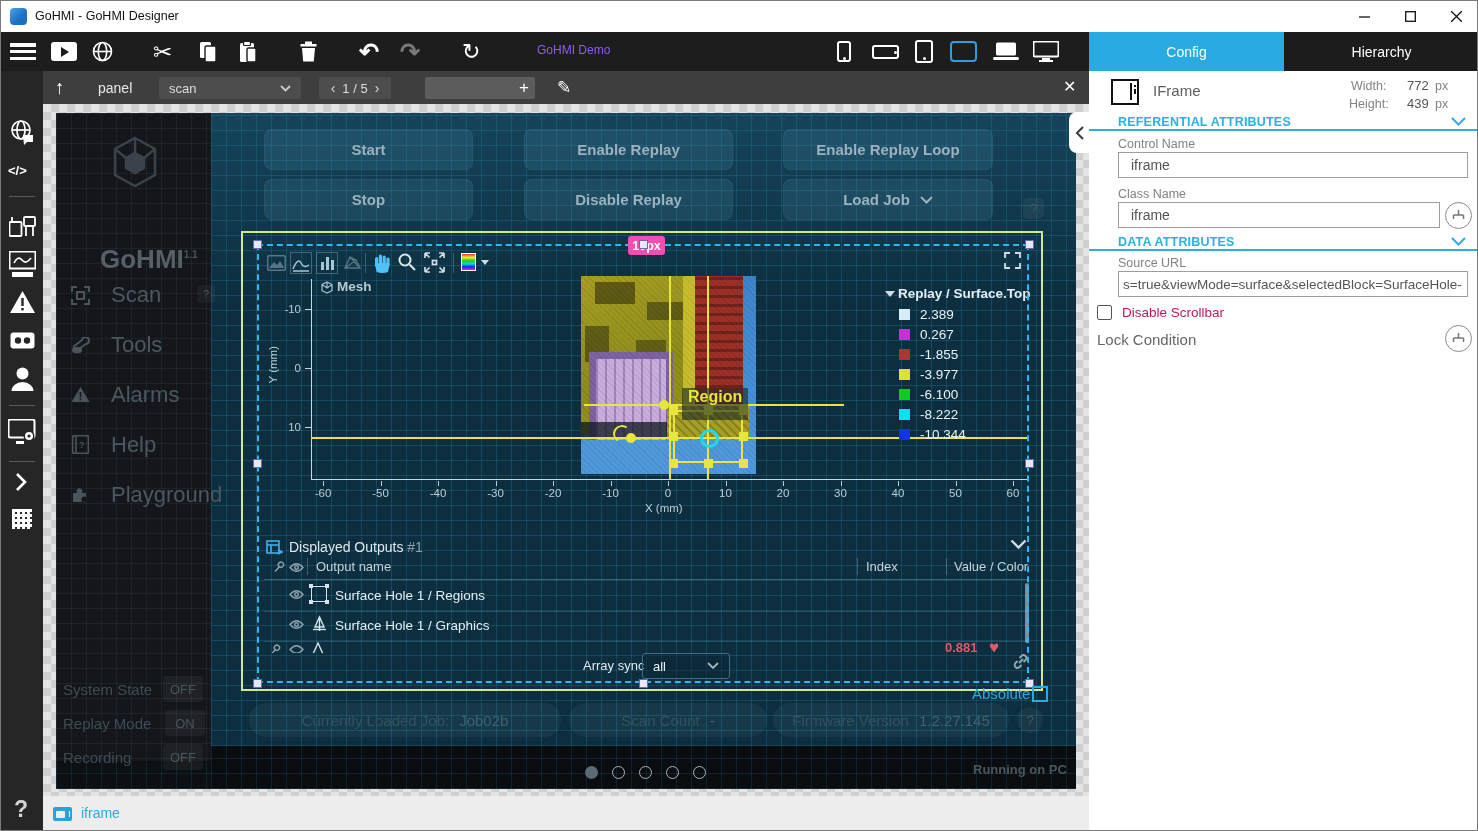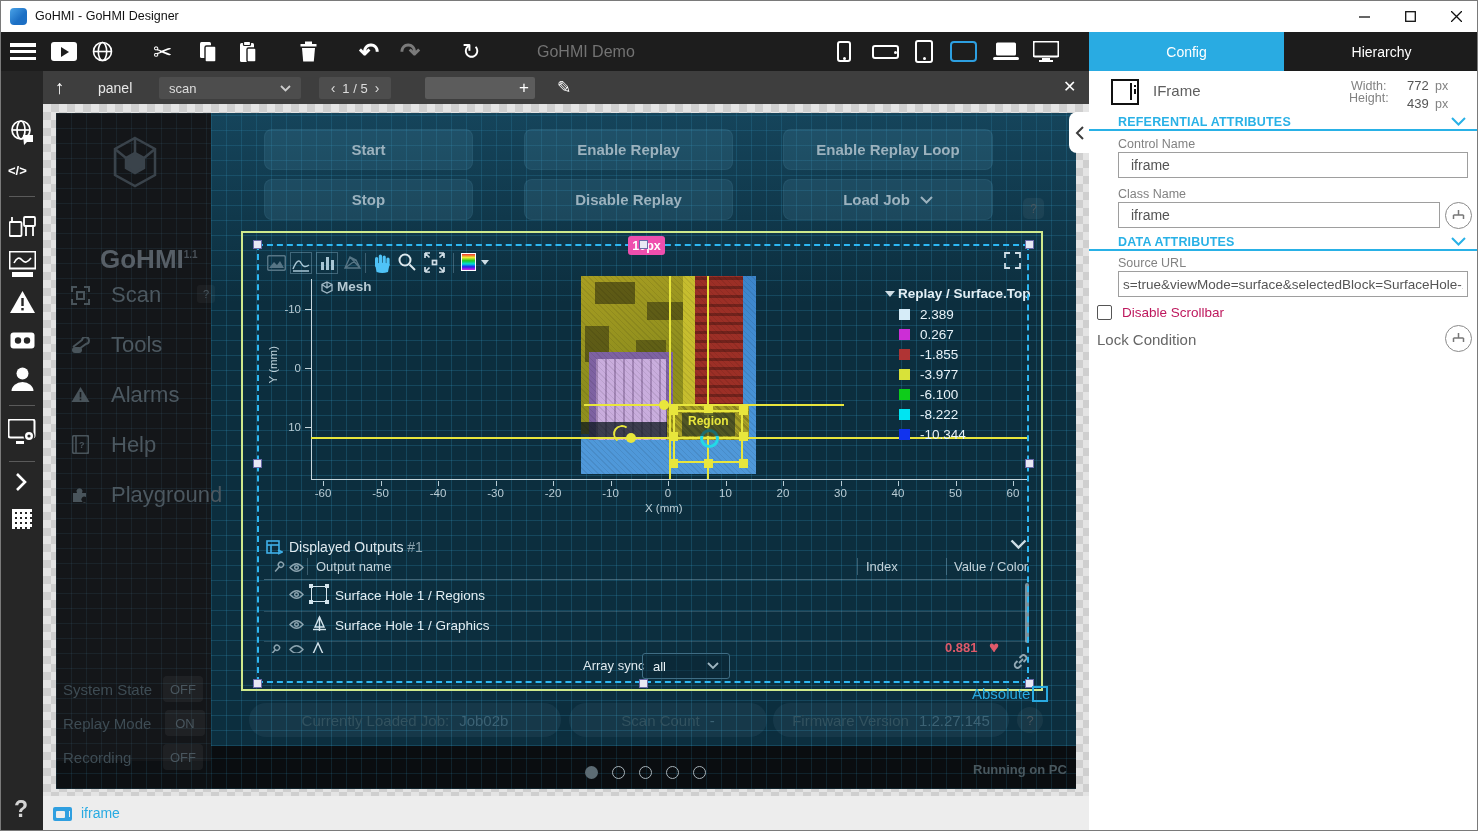--- a/index.html
+++ b/index.html
@@ -12,21 +12,21 @@
   .titlebar { left:0; top:0; width:1478px; height:31px; background:#fff; color:#111; }
   .win-title { left:34px; top:8px; font-size:12.5px; color:#111; }
   .win-btn { top:0; width:46px; height:31px; display:flex; align-items:center; justify-content:center; }
 
   .toolbar { left:0; top:31px; width:1088px; height:39px; background:#1d1d1d; }
   .tabbar  { left:1088px; top:31px; width:390px; height:39px; background:#1c1c1c; display:flex; }
   .tab { flex:1; display:flex; align-items:center; justify-content:center; color:#fff; font-size:14px; }
   .tab.active { background:#29abe2; }
 
   .tb-glyph { color:#fff; font-size:20px; line-height:1; }
-  .proj-title { color:#737373; font-size:16px;text-align:center; }
+  .proj-title { color:#8b5cf6; font-size:12px;text-align:center; }
 
   .bar2 { left:42px; top:70px; width:1046px; height:33px; background:#3e3e3e; }
   .dd { background:#4d4d4d; border-radius:2px; color:#ddd; font-size:13px; display:flex; align-items:center; }
   .inputbox { background:#5c5c5c; border-radius:2px; }
 
   .sidebar { left:0; top:70px; width:42px; height:761px; background:#262626; }
   .sb-div { left:8px; width:26px; height:1px; background:#5a5a5a; position:absolute; }
 
   
   .checker { left:42px; top:103px; width:1046px; height:692px;
@@ -464,21 +464,21 @@
   <div class="abs" style="left:672px;top:409px;width:70px;height:53px;border:2px solid #e8e63c;"></div>
   <div class="yhandle" style="left:668px;top:405px;"></div>
   <div class="yhandle" style="left:703px;top:405px;"></div>
   <div class="yhandle" style="left:738px;top:405px;"></div>
   <div class="yhandle" style="left:668px;top:431px;"></div>
   <div class="yhandle" style="left:738px;top:431px;"></div>
   <div class="yhandle" style="left:668px;top:458px;"></div>
   <div class="yhandle" style="left:703px;top:458px;"></div>
   <div class="yhandle" style="left:738px;top:458px;"></div>
   <div class="abs" style="left:699px;top:428px;width:19px;height:19px;border:3px solid #22d9e8;border-radius:50%;"></div>
-  <div class="abs" style="left:681px;top:412px;height:23px;padding:0 6px;background:rgba(28,40,36,.62);color:#e8e63c;font-size:12px;font-weight:700;line-height:17px;">Region</div>
+  <div class="abs" style="left:681px;top:387px;height:32px;padding:0 6px;background:rgba(28,40,36,.62);color:#e8e63c;font-size:16px;font-weight:700;line-height:17px;">Region</div>
 
   <div class="abs" style="left:884px;top:285px;display:flex;align-items:center;gap:3px;">
     <div style="width:0;height:0;border-left:5px solid transparent;border-right:5px solid transparent;border-top:6px solid #cfdde5;"></div>
     <span style="font-size:13.5px;font-weight:600;color:#e2eef4;">Replay / Surface.Top</span>
   </div>
   <div class="abs" style="left:898px;top:303px;">
     <div class="lg-row">
         <span class="lg-sw" style="background: rgb(214, 236, 248);"></span>
         <span class="lg-val">2.389</span>
       </div>
@@ -656,21 +656,21 @@
   <div class="abs panel">
     <div class="abs" style="left:22px;top:8px;width:28px;height:26px;border:2.5px solid #111;">
       <div class="abs" style="right:5px;top:2px;width:2px;height:17px;background:#111;"></div>
       <div class="abs" style="right:1.5px;top:4px;width:2px;height:2px;background:#111;"></div>
       <div class="abs" style="right:1.5px;top:8px;width:2px;height:5px;background:#111;"></div>
     </div>
     <div class="abs" style="left:64px;top:11px;font-size:15px;color:#5e5e5e;">IFrame</div>
     <div class="abs cfg-label" style="left:262px;top:8px;">Width:</div>
     <div class="abs" style="left:318px;top:7px;font-size:13px;color:#555;">772</div>
     <div class="abs cfg-label" style="left:346px;top:8px;">px</div>
-    <div class="abs cfg-label" style="left:260px;top:20px;">Height:</div>
+    <div class="abs cfg-label" style="left:260px;top:26px;">Height:</div>
     <div class="abs" style="left:318px;top:25px;font-size:13px;color:#555;">439</div>
     <div class="abs cfg-label" style="left:346px;top:26px;">px</div>
 
     <div class="abs sec-hdr" style="left:29px;top:44px;">REFERENTIAL ATTRIBUTES</div>
     <svg class="abs" style="left:362px;top:46px;" width="15" height="9" viewBox="0 0 15 9" fill="none" stroke="#29b1e6" stroke-width="2">
         <path d="M1 1 L7.5 7.5 L14 1"></path>
       </svg>
     <div class="blue-line abs" style="left:0;top:58px;width:390px;"></div>
 
     <div class="abs cfg-label" style="left:29px;top:66px;">Control Name</div>

